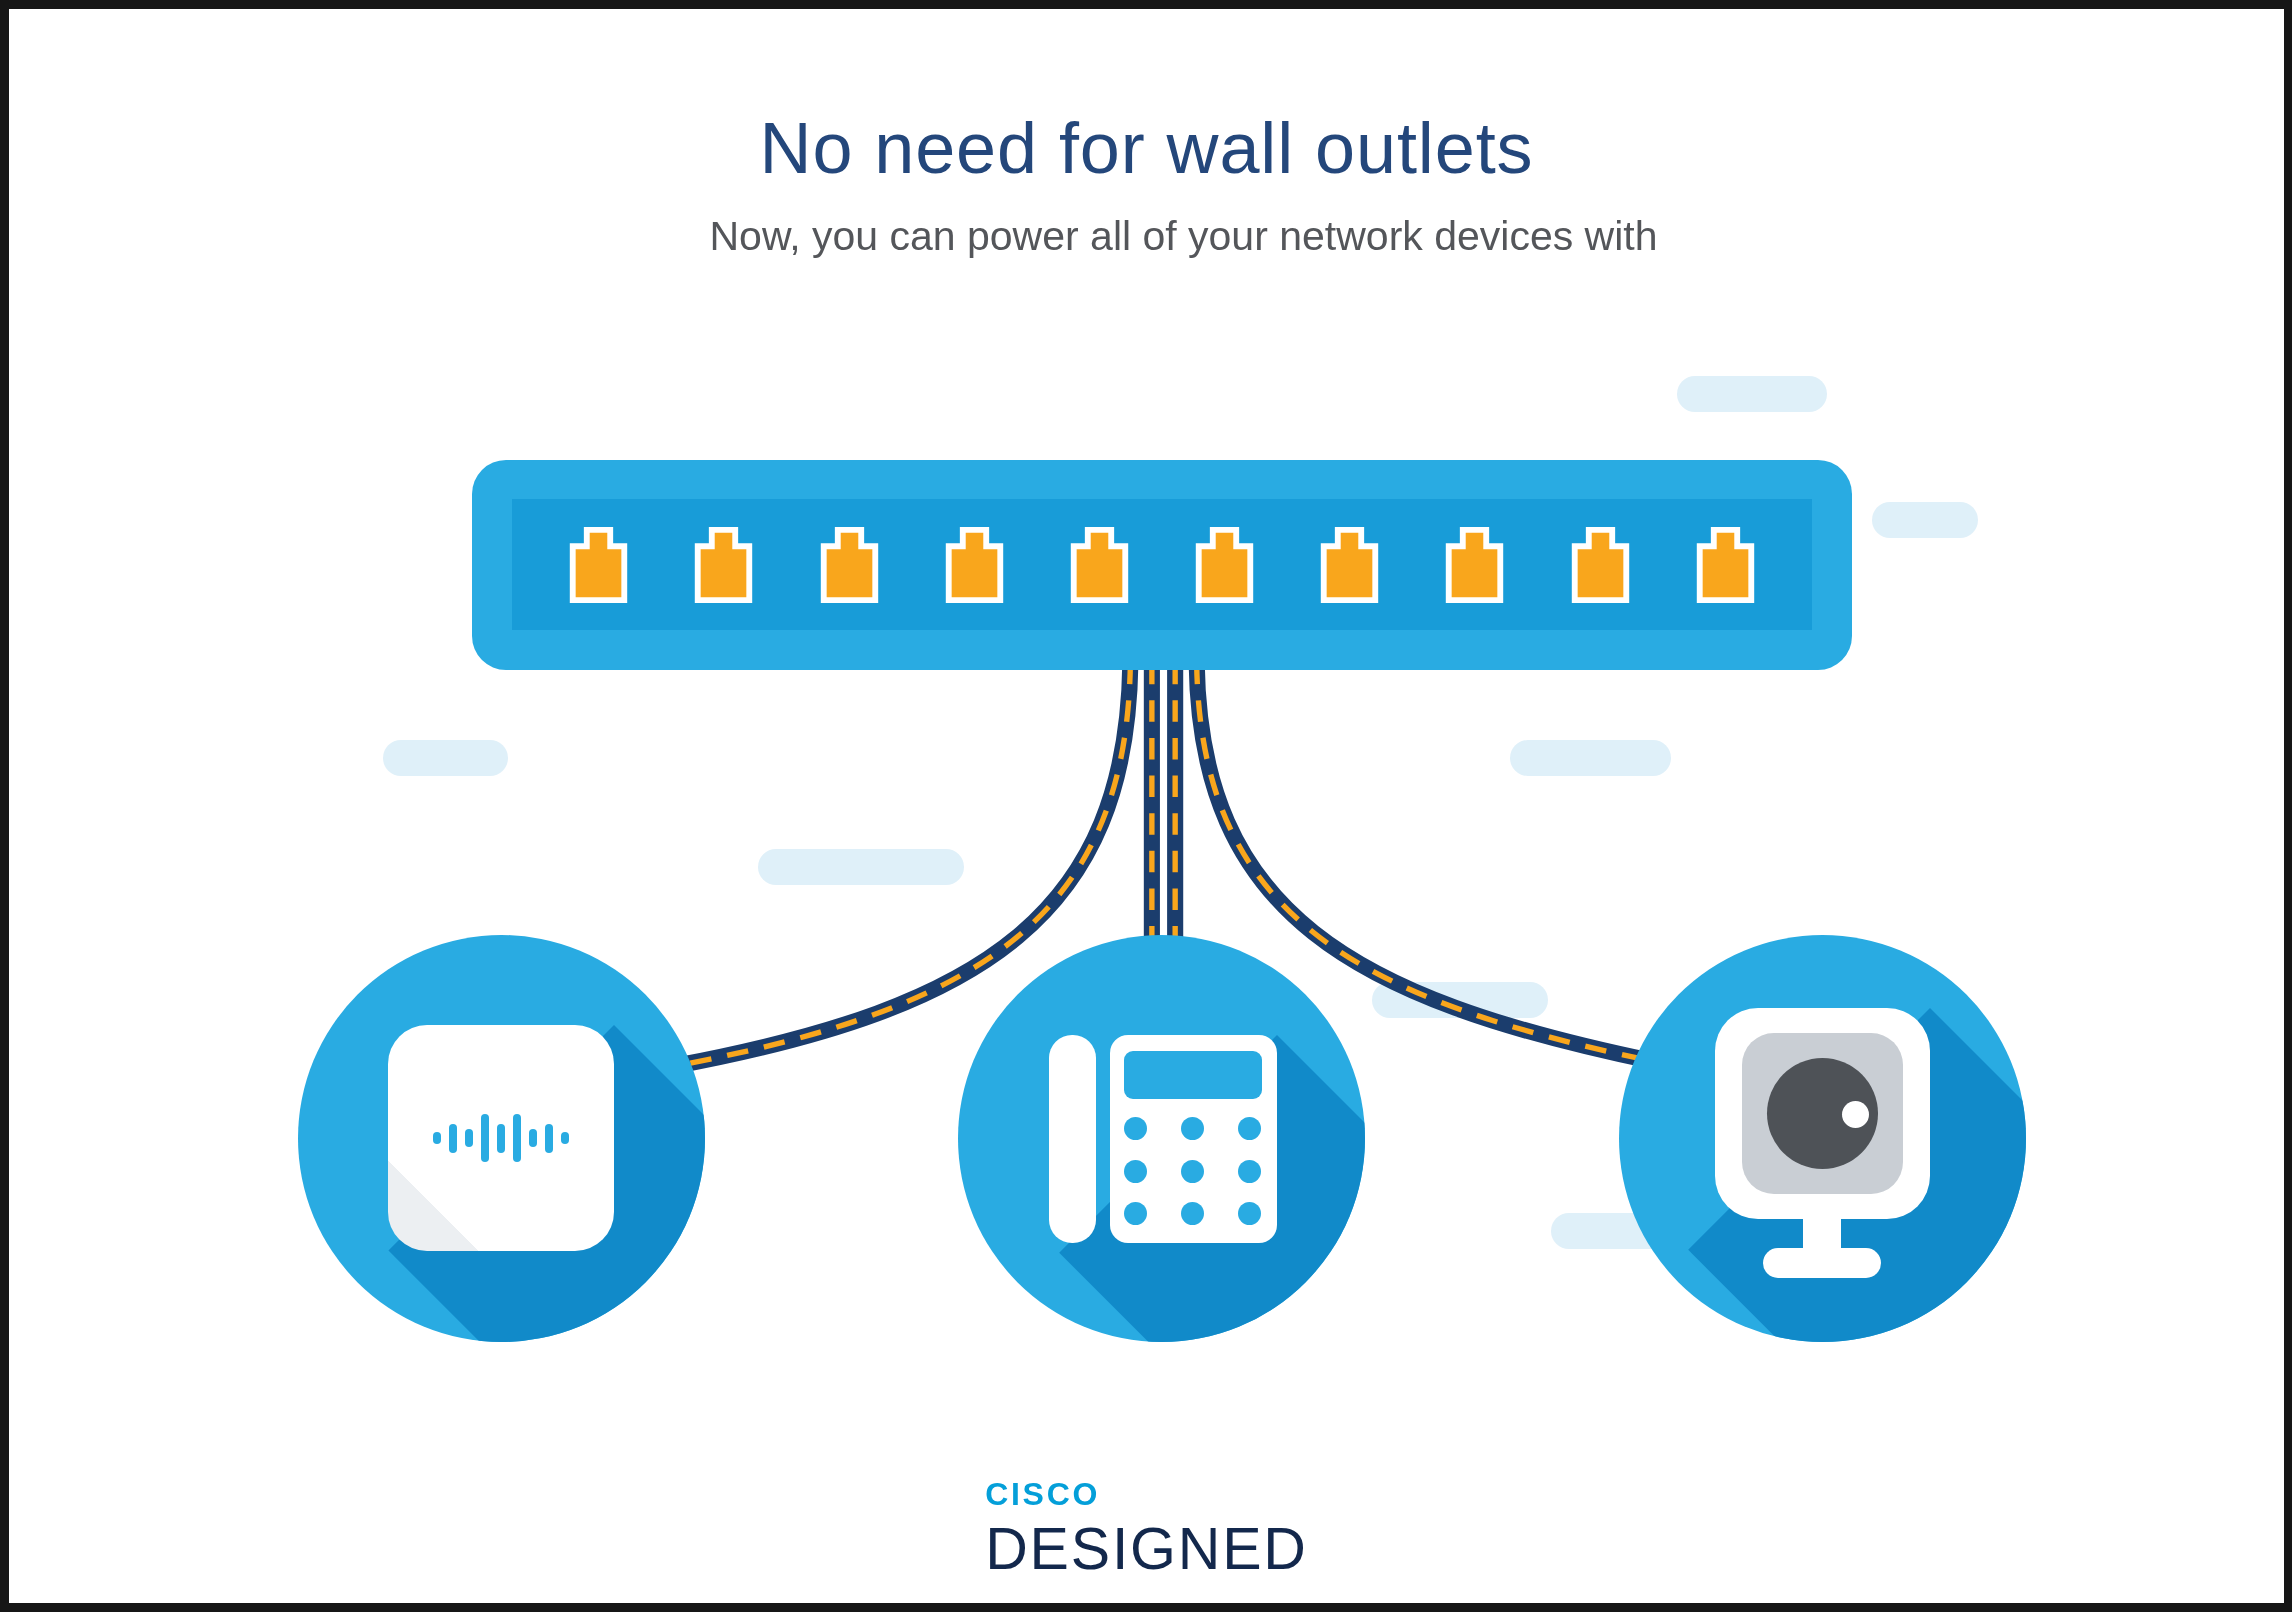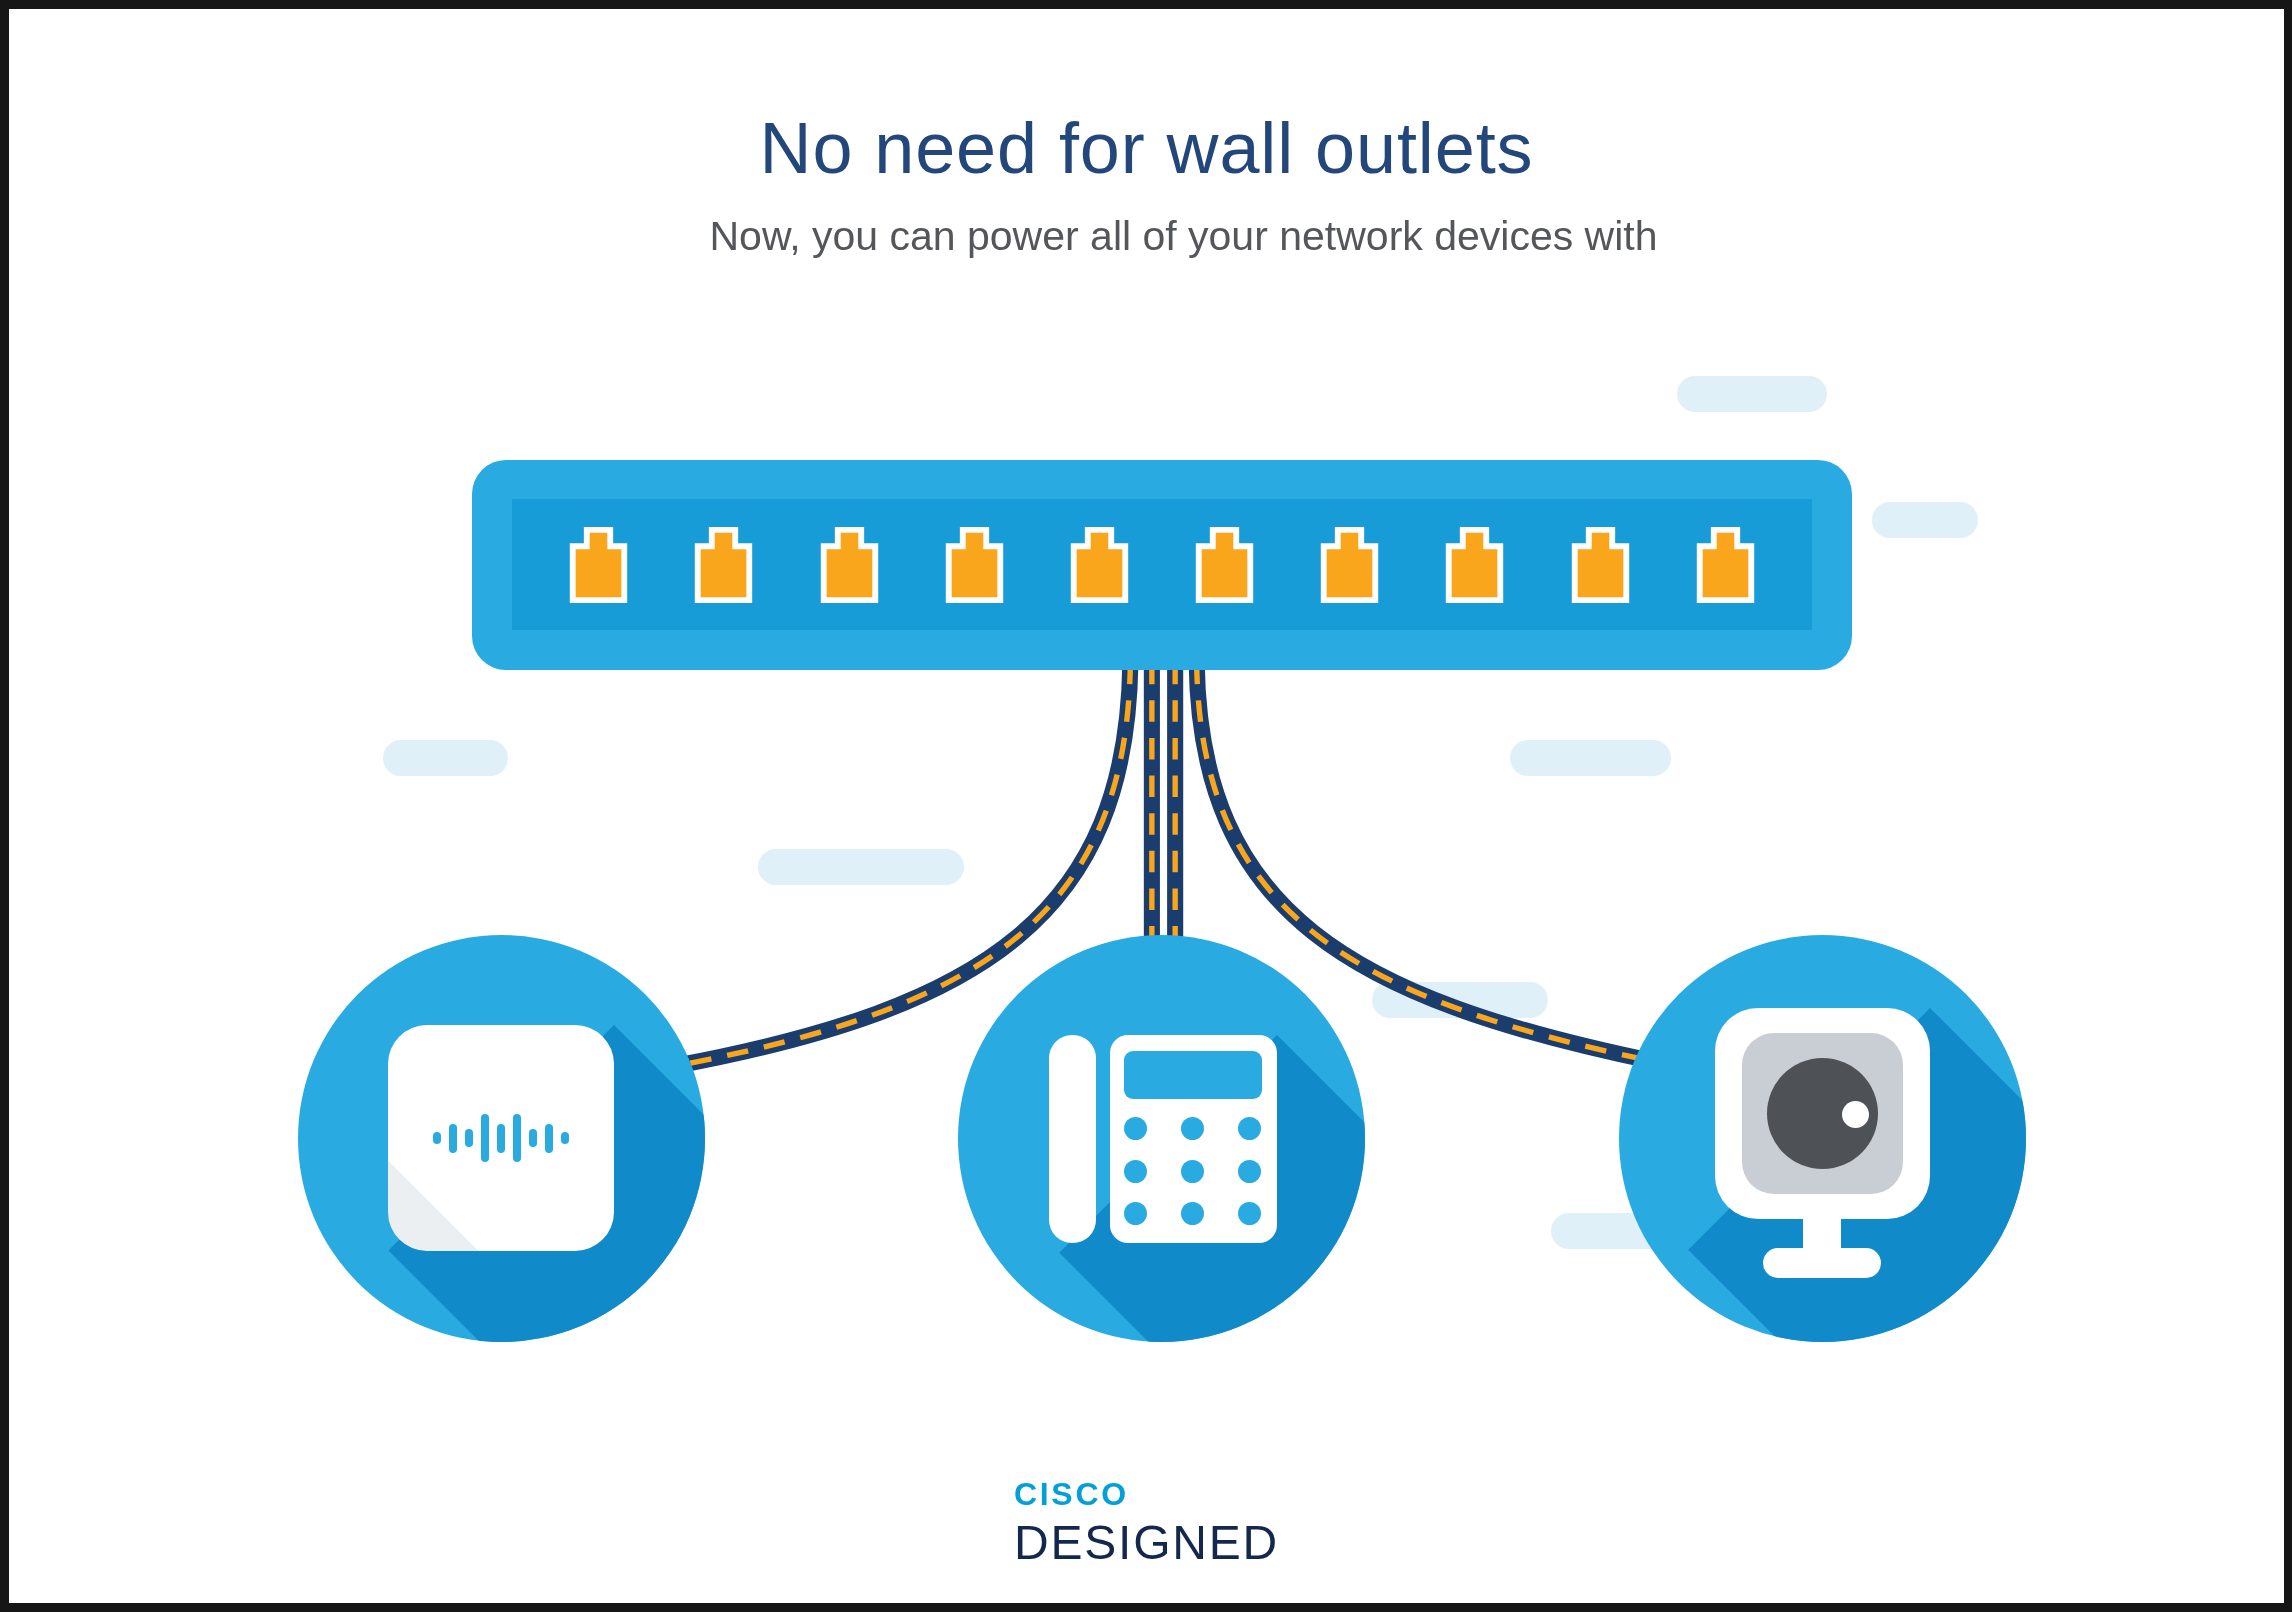--- a/index.html
+++ b/index.html
@@ -103,21 +103,21 @@
   .cam-box{position:absolute;left:96px;top:73px;width:215px;height:211px;background:#ffffff;border-radius:43px;}
   .cam-inner{position:absolute;left:27px;top:25px;width:161px;height:161px;background:var(--camera-gray);border-radius:32px;}
   .cam-lens{position:absolute;left:25px;top:25px;width:111px;height:111px;background:var(--lens-dark);border-radius:50%;}
   .cam-glint{position:absolute;left:75px;top:43px;width:27px;height:27px;background:#ffffff;border-radius:50%;}
   .cam-neck{position:absolute;left:184px;top:283px;width:38px;height:34px;background:#ffffff;}
   .cam-base{position:absolute;left:144px;top:313px;width:118px;height:30px;background:#ffffff;border-radius:15px;}
 
   .brand{position:absolute;top:1476px;left:0;width:100%;display:flex;justify-content:center;z-index:4;}
   .brand-inner{display:flex;flex-direction:column;align-items:flex-start;}
   .brand-cisco{font-size:32px;font-weight:700;letter-spacing:2.7px;color:var(--logo-cisco-blue);}
-  .brand-designed{font-size:48px;font-weight:400;letter-spacing:1.8px;color:var(--logo-designed-navy);margin-top:1.8px;}
+  .brand-designed{font-size:59px;font-weight:400;letter-spacing:1.8px;color:var(--logo-designed-navy);margin-top:1.8px;}
 </style>
 </head>
 <body>
 
 <div id="canvas">
   <div class="frame"></div>
 
   <div class="title">No need for wall outlets</div>
   <div class="subtitle">
     <div>Now, you can power all of your network devices with</div>

